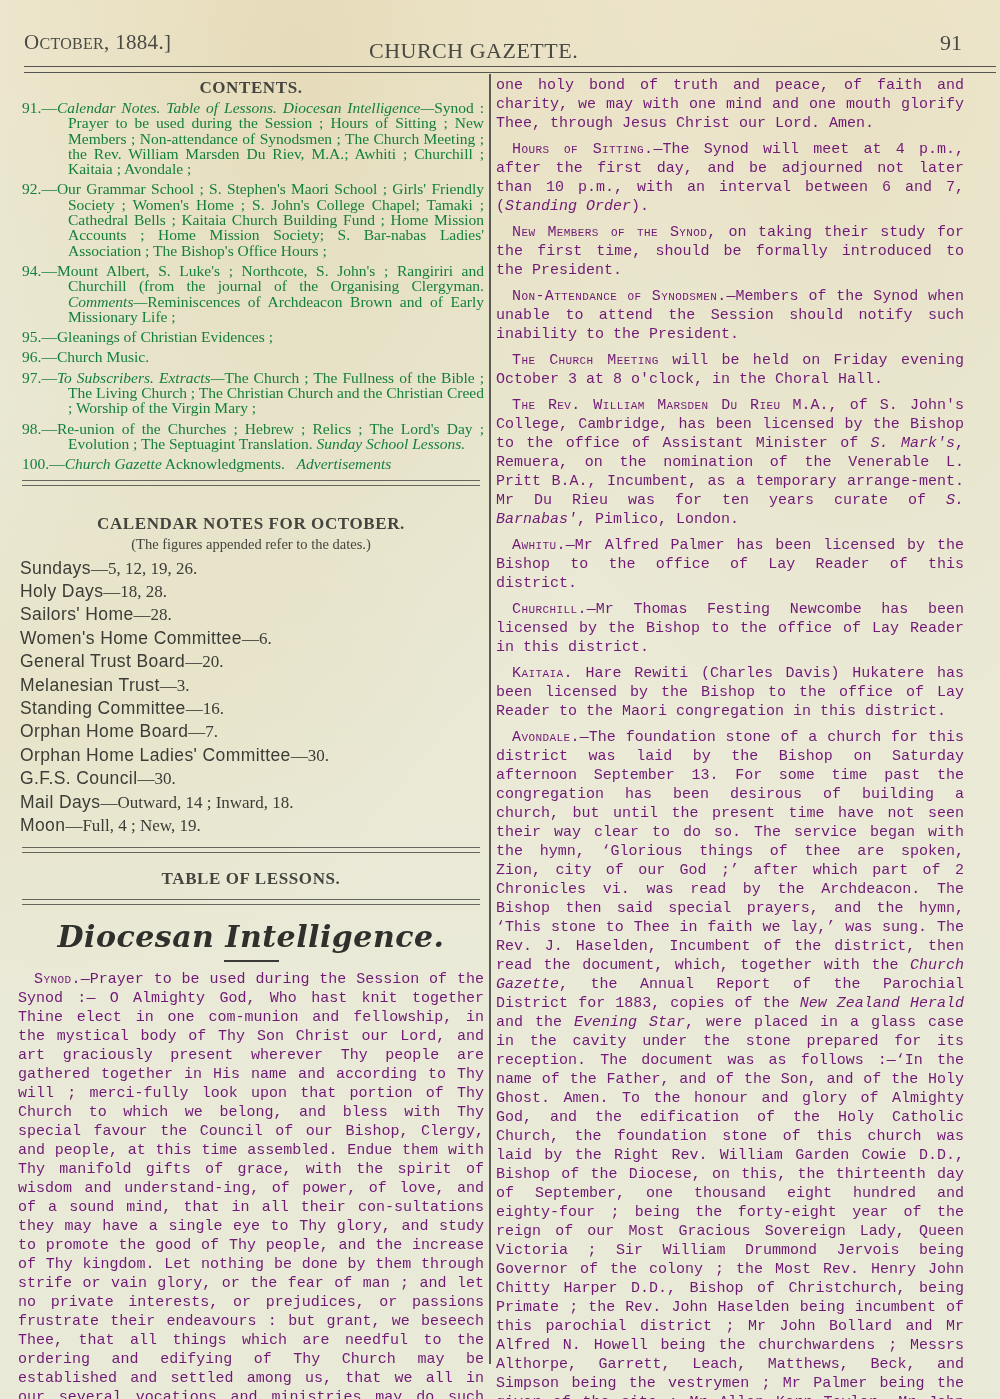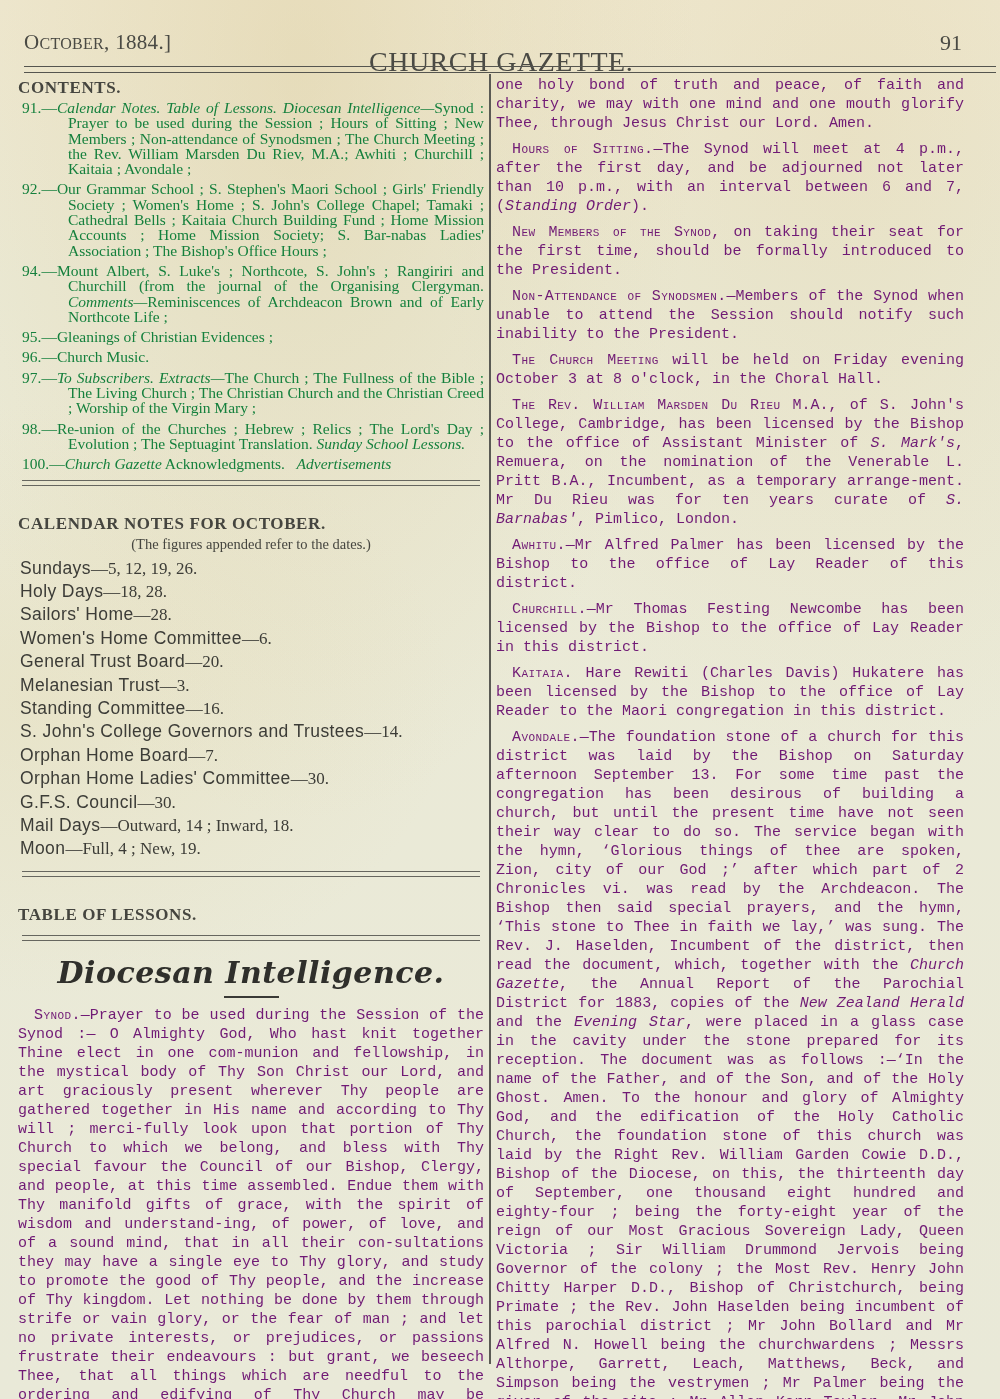--- a/index.html
+++ b/index.html
@@ -14,54 +14,54 @@
     color: #3a3a36;
     font-family: "Liberation Serif", "DejaVu Serif", serif;
     position: relative;
   }
   .header {
     position: absolute; left: 24px; top: 30px; width: 970px; height: 30px;
     font-size: 21px; color: #4a4a44;
   }
   .header .left { position: absolute; left: 0; top: 0; letter-spacing: 0.3px; }
   .header .left .sc { font-size: 16px; }
-  .header .center { position: absolute; left: 345px; top: 16px; font-size: 28px; letter-spacing: 0.5px; }
+  .header .center { position: absolute; left: 345px; top: 8px; font-size: 22px; letter-spacing: 0.5px; }
   .header .right { position: absolute; right: 32px; top: 0; font-size: 22px; }
   .header-rule {
     position: absolute; left: 24px; top: 66px; width: 972px; height: 5px;
     border-top: 1.5px solid #55554f; border-bottom: 1.5px solid #55554f;
   }
   .col-divider {
     position: absolute; left: 489px; top: 74px; width: 1.5px; height: 1290px;
     background: #5a5a54;
   }
   .col-left { position: absolute; left: 18px; top: 78px; width: 466px; }
   .col-right { position: absolute; left: 496px; top: 76px; width: 468px; }
 
   .sec-title {
-    font-size: 17px; letter-spacing: 0.6px; color: #45453f;
+    text-align: center; font-size: 17px; letter-spacing: 0.6px; color: #45453f;
     margin: 0;
   }
   .contents-list { margin-top: 2px; font-size: 15.5px; line-height: 15.3px; color: #15803d; }
   .contents-item {
     position: relative; padding-left: 50px; text-indent: -46px; margin-bottom: 5px;
     text-align: justify;
   }
   .it { font-style: italic; }
   .rule-double {
     height: 4px; border-top: 1.2px solid #66665f; border-bottom: 1.2px solid #66665f;
     margin: 0 4px 0 4px;
   }
   .calendar { margin-top: 28px; }
   .calendar .sub { text-align: center; font-size: 14.5px; margin-top: 2px; color: #45453f; }
   .cal-list { margin-top: 4px; padding-left: 2px; }
   .cal-row { font-size: 18px; line-height: 22.4px; color: #3c3c37; white-space: nowrap; }
   .cal-row .lbl { font-family: "Liberation Sans", "DejaVu Sans", sans-serif; font-size: 17.5px; letter-spacing: 0.4px; }
   .cal-row .val { font-family: "Liberation Serif", serif; font-size: 17px; }
-  .lessons { margin-top: 28px; }
+  .lessons { margin-top: 16px; }
   .lessons .note { font-size: 15.5px; padding-left: 16px; margin-top: 2px; }
   .di-title {
     text-align: center; margin-top: 14px; font-size: 30px; font-weight: bold;
     font-family: "DejaVu Serif", serif; letter-spacing: 0.5px; color: #2f2f2b;
     font-style: italic;
   }
   .di-underline { width: 55px; height: 2px; background: #3a3a36; margin: 6px auto 0 auto; }
   .body-text {
     font-size: 15px; line-height: 19px; text-align: justify; color: #701a75;
     hyphens: manual;
@@ -88,21 +88,21 @@
   <div>
     <h2 class="sec-title">CONTENTS.</h2>
     <div class="contents-list">
       <div class="contents-item">
         <span>91.—</span><span class="it">Calendar Notes. Table of Lessons. Diocesan Intelligence—</span><span>Synod : Prayer to be used during the Session ; Hours of Sitting ; New Members ; Non-attendance of Synodsmen ; The Church Meeting ; the Rev. William Marsden Du Riev, M.A.; Awhiti ; Churchill ; Kaitaia ; Avondale ;</span>
       </div>
       <div class="contents-item">
         <span>92.—</span><span>Our Grammar School ; S. Stephen's Maori School ; Girls' Friendly Society ; Women's Home ; S. John's College Chapel; Tamaki ; Cathedral Bells ; Kaitaia Church Building Fund ; Home Mission Accounts ; Home Mission Society; S. Bar-nabas Ladies' Association ; The Bishop's Office Hours ;</span>
       </div>
       <div class="contents-item">
-        <span>94.—</span><span>Mount Albert, S. Luke's ; Northcote, S. John's ; Rangiriri and Churchill (from the journal of the Organising Clergyman.</span> <span class="it">Comments—</span><span>Reminiscences of Archdeacon Brown and of Early Northcote Life ;</span>
+        <span>94.—</span><span>Mount Albert, S. Luke's ; Northcote, S. John's ; Rangiriri and Churchill (from the journal of the Organising Clergyman.</span> <span class="it">Comments—</span><span>Reminiscences of Archdeacon Brown and of Early Missionary Life ;</span>
       </div>
       <div class="contents-item">
         <span>95.—</span><span>Gleanings of Christian Evidences ;</span>
       </div>
       <div class="contents-item">
         <span>96.—</span><span>Church Music.</span>
       </div>
       <div class="contents-item">
         <span>97.—</span><span class="it">To Subscribers.   Extracts—</span><span>The Church ; The Fullness of the Bible ; The Living Church ; The Christian Church and the Christian Creed ; Worship of the Virgin Mary ;</span>
       </div>
@@ -121,21 +121,20 @@
     <h2 class="sec-title">CALENDAR NOTES FOR OCTOBER.</h2>
     <div class="sub">(The figures appended refer to the dates.)</div>
     <div class="cal-list">
       <div class="cal-row"><span class="lbl">Sundays</span><span class="val">—5, 12, 19, 26.</span></div>
       <div class="cal-row"><span class="lbl">Holy Days</span><span class="val">—18, 28.</span></div>
       <div class="cal-row"><span class="lbl">Sailors' Home</span><span class="val">—28.</span></div>
       <div class="cal-row"><span class="lbl">Women's Home Committee</span><span class="val">—6.</span></div>
       <div class="cal-row"><span class="lbl">General Trust Board</span><span class="val">—20.</span></div>
       <div class="cal-row"><span class="lbl">Melanesian Trust</span><span class="val">—3.</span></div>
       <div class="cal-row"><span class="lbl">Standing Committee</span><span class="val">—16.</span></div>
-      <div class="cal-row"><span class="lbl">S. John's College Governors and Trustees</span><span class="val">—14.</span></div>
       <div class="cal-row"><span class="lbl">Orphan Home Board</span><span class="val">—7.</span></div>
       <div class="cal-row"><span class="lbl">Orphan Home Ladies' Committee</span><span class="val">—30.</span></div>
       <div class="cal-row"><span class="lbl">G.F.S. Council</span><span class="val">—30.</span></div>
       <div class="cal-row"><span class="lbl">Mail Days</span><span class="val">—Outward, 14 ; Inward, 18.</span></div>
       <div class="cal-row"><span class="lbl">Moon</span><span class="val">—Full, 4 ; New, 19.</span></div>
     </div>
   </div>
 
   <div class="rule-double" style="margin-top:10px"></div>
 
@@ -153,21 +152,21 @@
     </div>
   </div>
 </div>
 
 <div class="col-right">
   <div class="body-text">
     <p class="noindent">one holy bond of truth and peace, of faith and charity, we may with one mind and one mouth glorify Thee, through Jesus Christ our Lord.   Amen.</p>
 
     <p><span class="sc-head">Hours of Sitting.</span><span>—The Synod will meet at 4 p.m., after the first day, and be adjourned not later than 10 p.m., with an interval between 6 and 7, (</span><span class="it">Standing Order</span><span>).</span></p>
 
-    <p><span class="sc-head">New Members of the Synod,</span><span> on taking their seat for the first time, should be formally introduced to the President.</span></p>
+    <p><span class="sc-head">New Members of the Synod,</span><span> on taking their study for the first time, should be formally introduced to the President.</span></p>
 
     <p><span class="sc-head">Non-Attendance of Synodsmen.</span><span>—Members of the Synod when unable to attend the Session should notify such inability to the President.</span></p>
 
     <p><span class="sc-head">The Church Meeting</span><span> will be held on Friday evening October 3 at 8 o'clock, in the Choral Hall.</span></p>
 
     <p><span class="sc-head">The Rev. William Marsden Du Rieu</span><span> M.A., of S. John's College, Cambridge, has been licensed by the Bishop to the office of Assistant Minister of </span><span class="it">S. Mark's</span><span>, Remuera, on the nomination of the Venerable L. Pritt B.A., Incumbent, as a temporary arrange-ment. Mr Du Rieu was for ten years curate of </span><span class="it">S. Barnabas'</span><span>, Pimlico, London.</span></p>
 
     <p><span class="sc-head">Awhitu.</span><span>—Mr Alfred Palmer has been licensed by the Bishop to the office of Lay Reader of this district.</span></p>
 
     <p><span class="sc-head">Churchill.</span><span>—Mr Thomas Festing Newcombe has been licensed by the Bishop to the office of Lay Reader in this district.</span></p>

